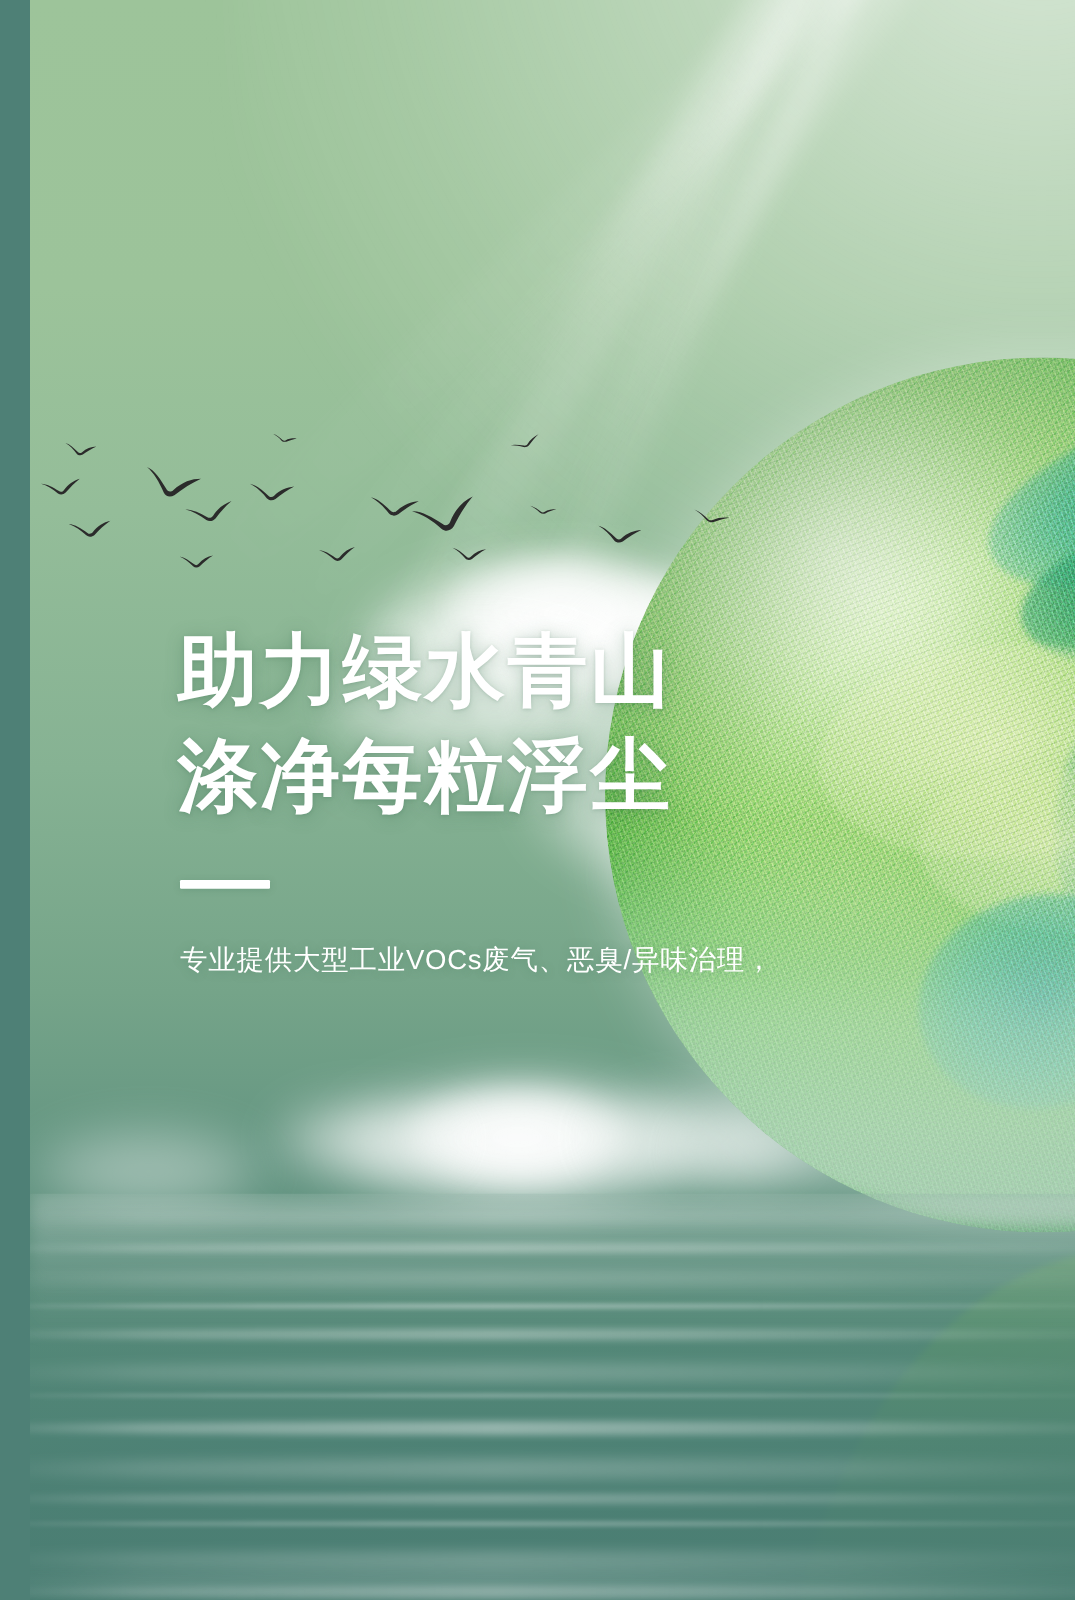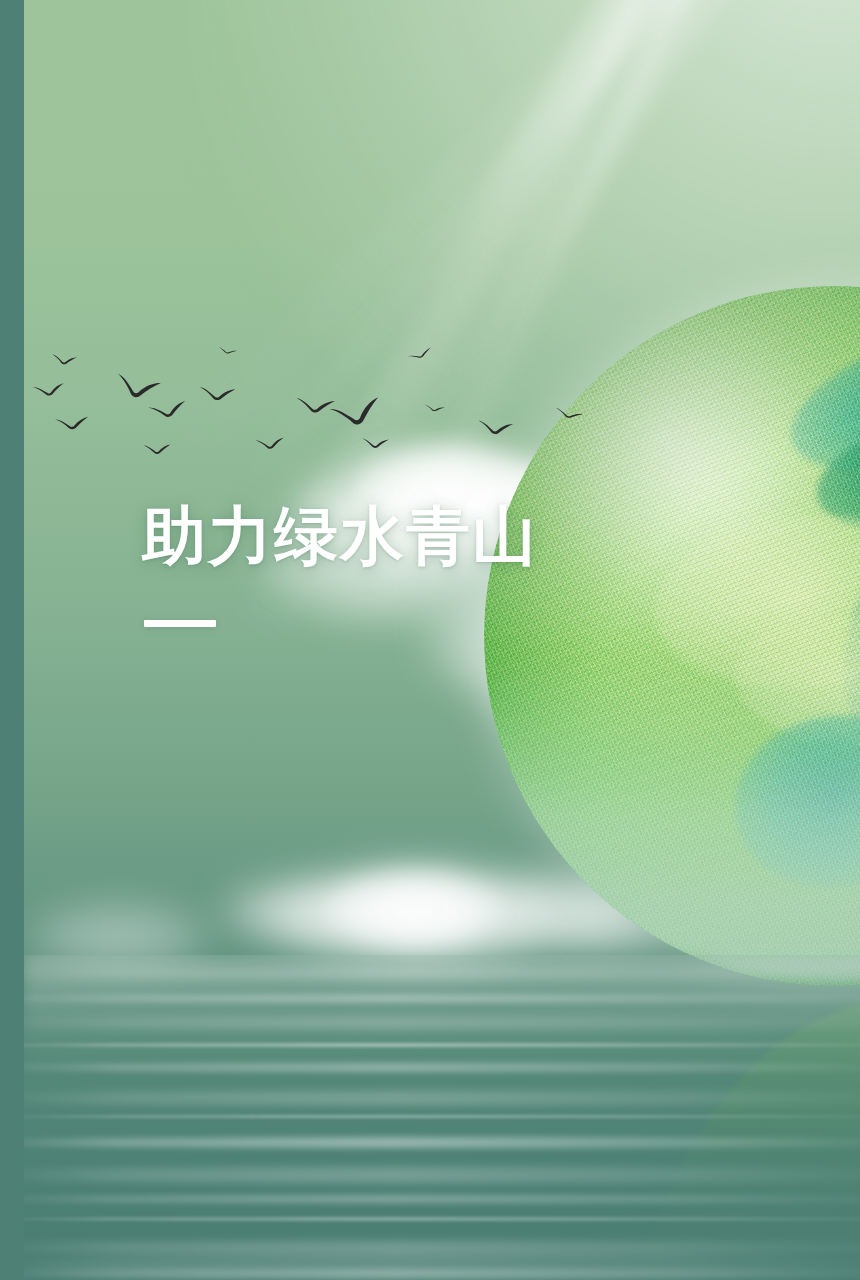--- a/index.html
+++ b/index.html
@@ -439,16 +439,18 @@
       </div>
       <div class="bird" style="left: 529px; top: 410px; transform: rotate(14deg);">
         <svg width="30" height="14" viewBox="0 0 100 46" fill="none">
           <path d="M2 5 C 16 7, 30 20, 44 34 C 47 38, 53 38, 56 33 C 68 15, 82 6, 98 2 C 84 13, 72 26, 60 41 C 54 47, 46 47, 41 41 C 29 25, 16 12, 2 5 Z" fill="#2b2b2b" transform="scale(1,0.55)"></path>
         </svg>
       </div>
     </div>
 
   <div class="content">
     <h1 class="headline">助力绿水青山</h1>
+    <h1 class="headline">涤净每粒浮尘</h1>
     <div class="divider"></div>
+    <p class="subcopy">专业提供大型工业VOCs废气、恶臭/异味治理，</p>
   </div>
 
 </div>
 
 </body></html>

